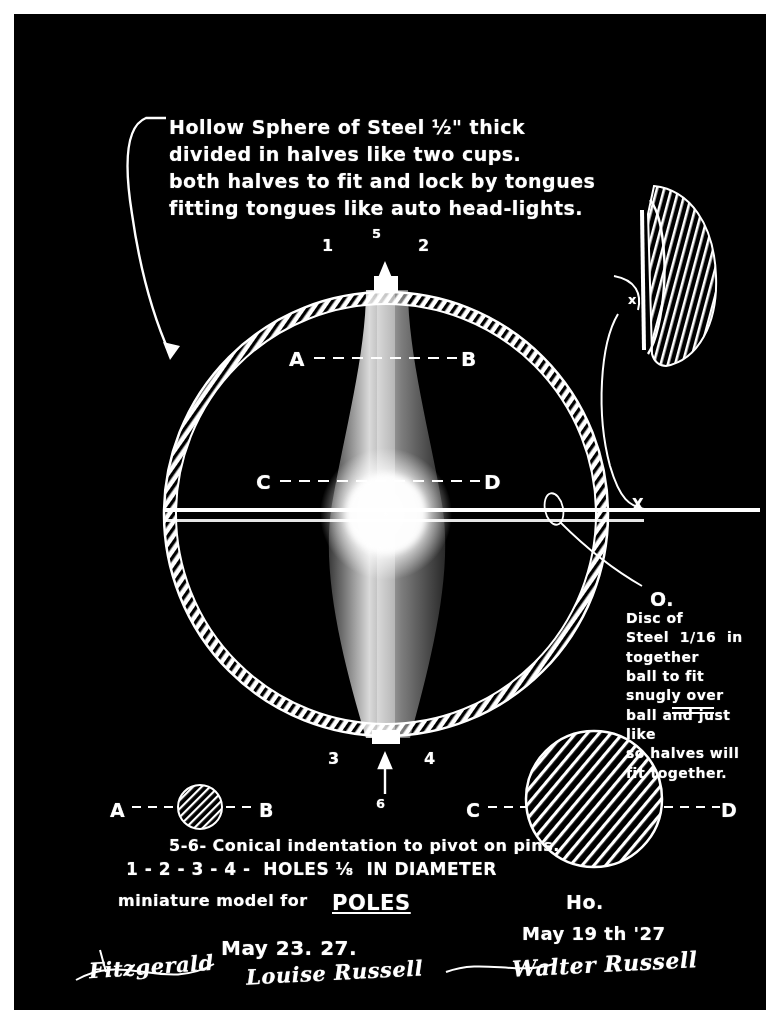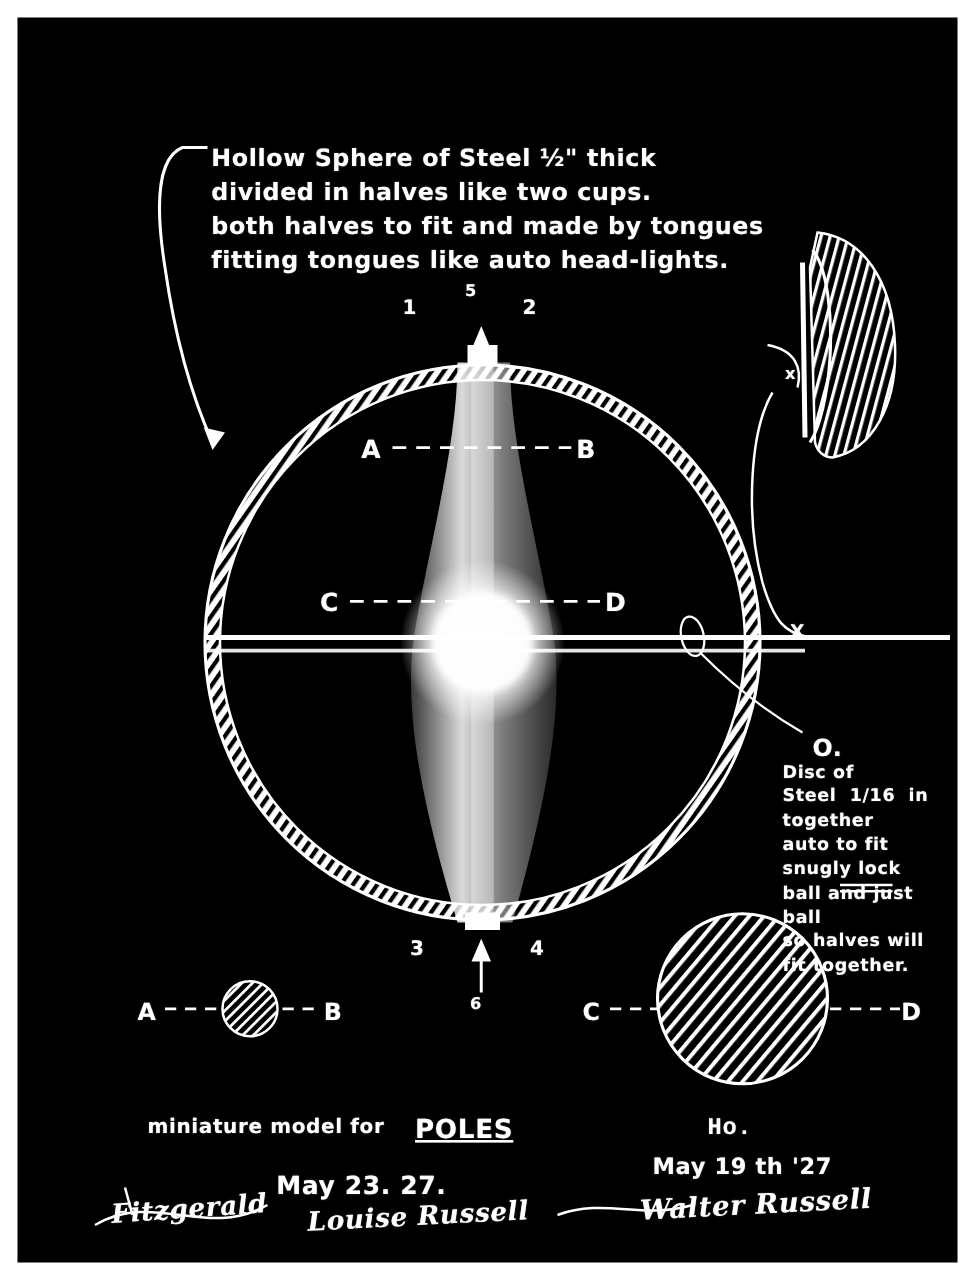--- a/index.html
+++ b/index.html
@@ -93,21 +93,20 @@
   #poles {
     left: 318px;
     top: 876px;
     font-size: 21px;
     text-decoration: underline;
   }
   #hn {
     left: 552px;
     top: 876px;
     font-size: 19px;
-    font-family: Liberation Mono, monospace;
   }
   #date2 {
     left: 508px;
     top: 908px;
     font-size: 18px;
   }
   #date1 {
     left: 207px;
     top: 922px;
     font-size: 20px;
@@ -274,21 +273,21 @@
 
       <g fill="none" stroke="#ffffff" stroke-width="2">
         <path d="M62 966 C 110 938, 150 978, 200 950"></path>
         <path d="M432 958 C 470 944, 500 962, 540 950"></path>
         <path d="M86 936 L 92 958"></path>
       </g>
     </svg>
 
     <div class="hand" id="top-note"><span>Hollow Sphere of Steel ½" thick</span>
 <span>divided in halves like two cups.</span>
-<span>both halves to fit and made by tongues</span>
+<span>both halves to fit and lock by tongues</span>
 <span>fitting tongues like auto head-lights.</span></div>
 
     <div class="hand num" id="n1">1</div>
     <div class="hand num" id="n5">5</div>
     <div class="hand num" id="n2">2</div>
     <div class="hand num" id="n3">3</div>
     <div class="hand num" id="n4">4</div>
     <div class="hand num" id="n6">6</div>
 
     <div class="hand" id="lblA">A</div>
@@ -296,32 +295,34 @@
     <div class="hand" id="lblC">C</div>
     <div class="hand" id="lblD">D</div>
     <div class="hand" id="lblX">X</div>
     <div class="hand" id="lblx2">x</div>
     <div class="hand" id="lblO">O.</div>
 
 
     <div class="hand" id="disc-note"><span>Disc of</span>
 <span>Steel  1/16  in</span>
 <span>together</span>
-<span>auto to fit</span>
-<span>snugly lock</span>
+<span>ball to fit</span>
+<span>snugly over</span>
 <span>ball and just</span>
-<span>ball</span>
+<span>like</span>
 <span>so halves will</span>
 <span>fit together.</span></div>
 
     <div class="hand" id="bA">A</div>
     <div class="hand" id="bB">B</div>
     <div class="hand" id="bC">C</div>
     <div class="hand" id="bD">D</div>
 
+    <div class="hand" id="note56">5-6- Conical indentation to pivot on pins.</div>
+    <div class="hand" id="note1234">1 - 2 - 3 - 4 -  HOLES ⅛  IN DIAMETER</div>
 
     <div class="hand" id="title-line">miniature model for</div>
     <div class="hand" id="poles">POLES</div>
     <div class="hand" id="hn">Ho.</div>
 
     <div class="hand" id="date2">May 19 th '27</div>
     <div class="hand" id="date1">May 23. 27.</div>
 
     <div class="hand" id="sig-left">Fitzgerald</div>
     <div class="hand" id="sig-left2">Louise Russell</div>

